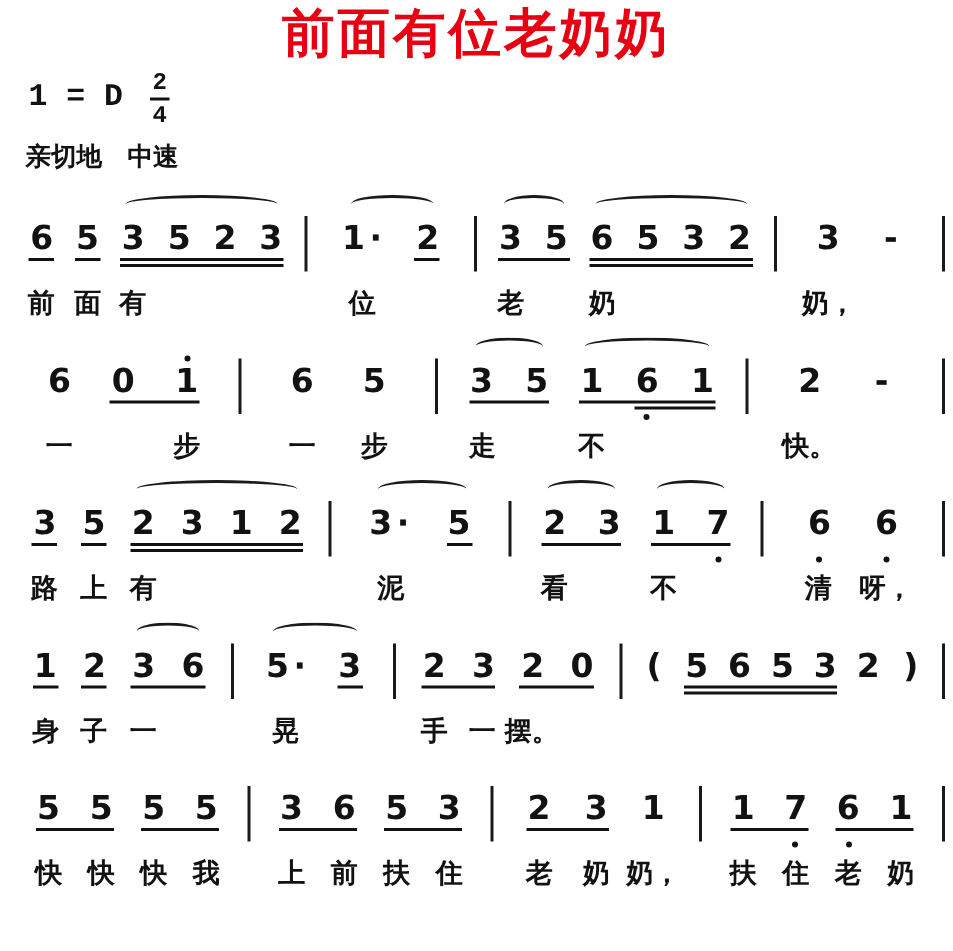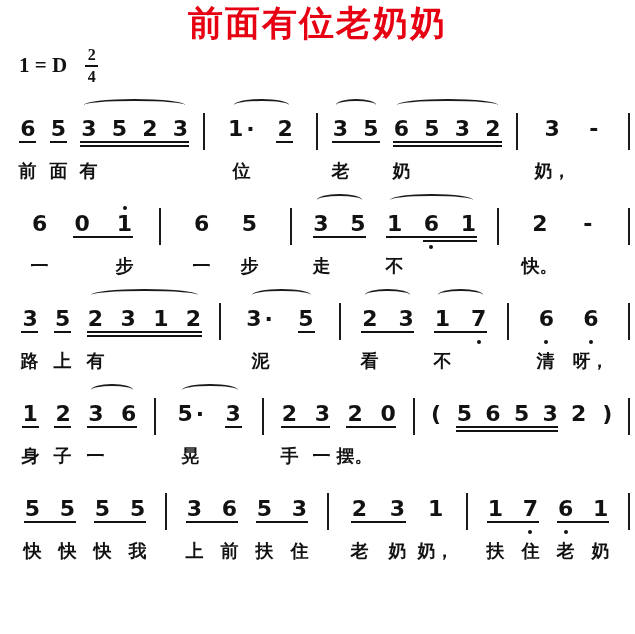--- a/index.html
+++ b/index.html
@@ -13,21 +13,21 @@
     margin:0; text-align:center;
     font-family:"DejaVu Sans", sans-serif;
     font-size:35px; font-weight:700; letter-spacing:2px;
     color:#e60012; line-height:1.1;
   }
 
   .meta-row {
     display:flex; justify-content:space-between; align-items:flex-end;
     padding:2px 10px 0 14px; margin-top:2px;
   }
-  .keysig { display:flex; align-items:center; font-weight:700; font-size:21px; font-family:Liberation Serif, serif; }
+  .keysig { display:flex; align-items:center; font-weight:700; font-size:21px; font-family:Liberation Mono, monospace; }
   .frac { display:inline-flex; flex-direction:column; align-items:center; margin-left:18px; line-height:1; font-size:16px; font-weight:700; }
   .fbar { width:13px; height:2px; background:#121212; margin:2px 0; }
   .credit { font-size:19px; font-weight:600; font-family:"DejaVu Sans",sans-serif; }
   .tempo { font-size:17px; font-weight:600; padding-left:12px; margin-top:8px; font-family:"DejaVu Sans",sans-serif; }
 
   #score { margin-top:12px; }
   .score-line { position:relative; height:95px; }
   .notes-row { display:flex; width:100%; }
   .measure { position:relative; display:flex; }
   .cells { display:flex; flex:1; justify-content:space-evenly; align-items:flex-start; padding-top:13px; }
@@ -62,20 +62,21 @@
     <div class="keysig">
       <span>1 = D</span>
       <span class="frac">
         <span>2</span>
         <span class="fbar"></span>
         <span>4</span>
       </span>
     </div>
   </div>
 
+  <div class="tempo">亲切地　中速</div>
 
   <div id="score">
       <div class="score-line">
         <div class="notes-row">
           <div class="measure" style="flex: 9 1 0px;">
             <div class="cells">
               <div class="cell">
                 <div class="hi"></div>
                 <div class="dg">
                   <span>6</span>

